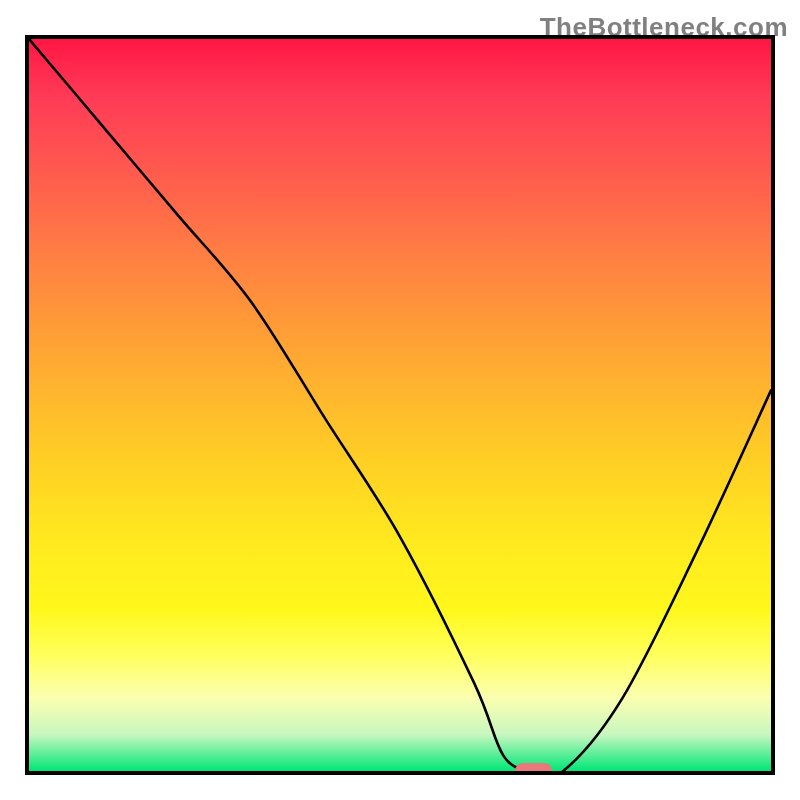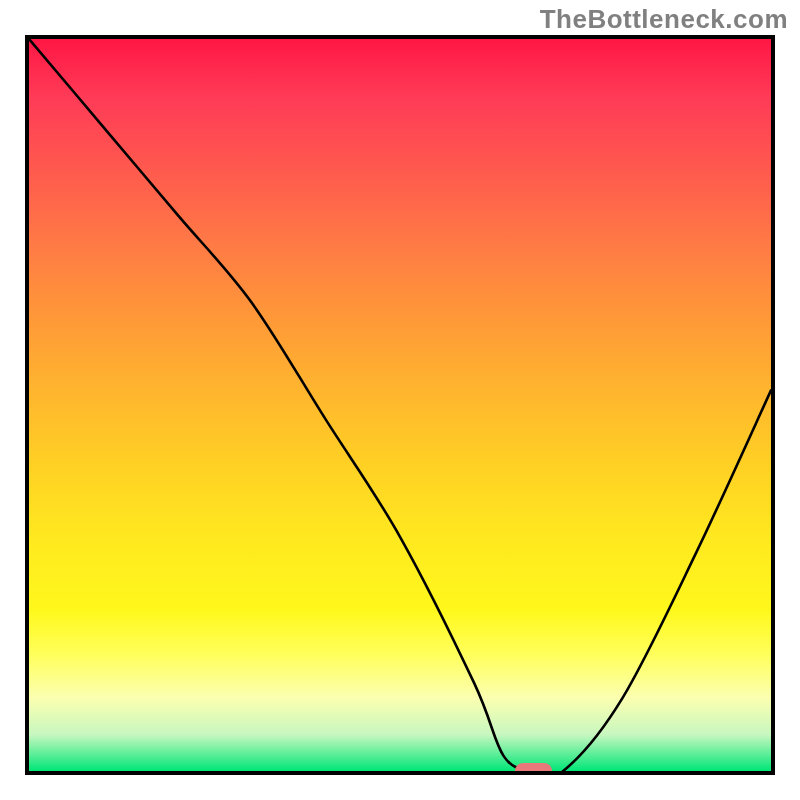--- a/index.html
+++ b/index.html
@@ -5,21 +5,21 @@
   * { margin: 0; padding: 0; box-sizing: border-box; }
   body {
     width: 800px;
     height: 800px;
     background: #ffffff;
     position: relative;
     font-family: Arial, Helvetica, sans-serif;
   }
   .watermark {
     position: absolute;
-    top: 4px;
+    top: 12px;
     right: 12px;
     font-size: 26px;
     font-weight: bold;
     color: #808080;
     letter-spacing: 0.5px;
     text-align: right;
   }
   .plot-area {
     position: absolute;
     left: 25px;

